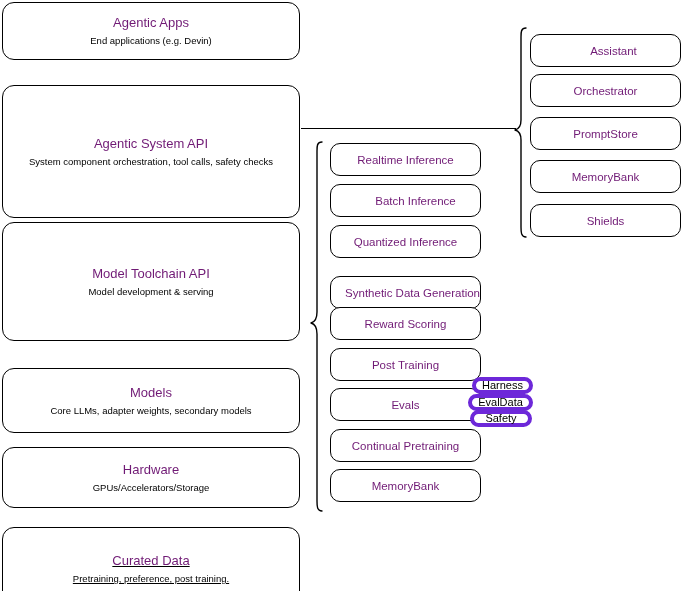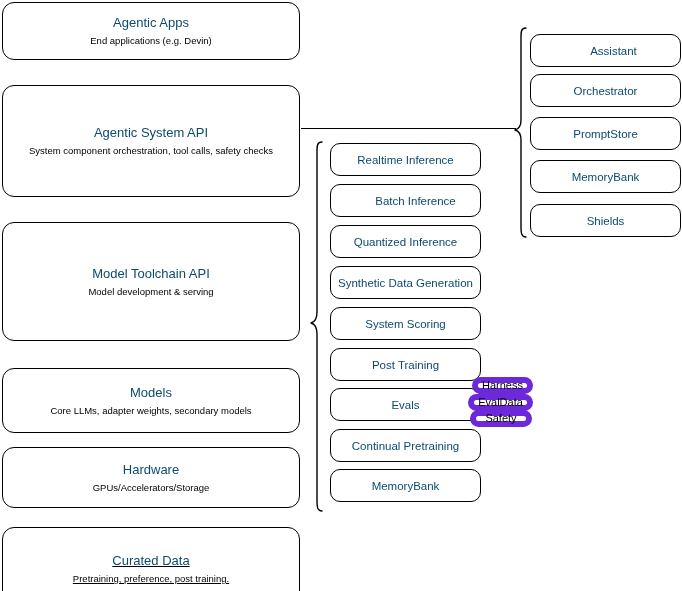--- a/index.html
+++ b/index.html
@@ -32,21 +32,21 @@
     background: #ffffff;
     display: flex;
     flex-direction: column;
     align-items: center;
     justify-content: center;
     text-align: center;
   }
   .node .title {
     font-size: 13px;
     line-height: 16px;
-    color: #0c4a6e;
+    color: #701a75;
     white-space: nowrap;
   }
   .node .subtitle {
     font-size: 9.5px;
     line-height: 13px;
     color: #000000;
     margin-top: 3px;
     white-space: nowrap;
   }
 
@@ -71,21 +71,21 @@
     width: 151px;
     height: 33px;
     border-radius: 10px;
   }
   .rgt .title { font-size: 11.5px; line-height: 14px; }
 
   
   .pill {
     position: absolute;
     box-sizing: border-box;
-    border: 6px solid #6d28d9;
+    border: 4px solid #6d28d9;
     border-radius: 999px;
     background: #ffffff;
     height: 17px;
     display: flex;
     align-items: center;
     justify-content: center;
     font-size: 11px;
     line-height: 13px;
     white-space: nowrap;
     z-index: 5;
@@ -107,21 +107,21 @@
 </head>
 <body>
 
 <div class="canvas">
 
   <div class="node layer" style="top:2px;height:58px;">
     <div class="title">Agentic Apps</div>
     <div class="subtitle">End applications (e.g. Devin)</div>
   </div>
 
-  <div class="node layer" style="top:85px;height:112px;">
+  <div class="node layer" style="top:85px;height:133px;">
     <div class="title">Agentic System API</div>
     <div class="subtitle">System component orchestration, tool calls, safety checks</div>
   </div>
 
   <div class="node layer" style="top:222px;height:119px;">
     <div class="title">Model Toolchain API</div>
     <div class="subtitle">Model development &amp; serving</div>
   </div>
 
   <div class="node layer" style="top:368px;height:65px;">
@@ -158,26 +158,26 @@
   </div>
 
   <div class="node mid" style="top:184px;padding-left:20px;">
     <div class="title">Batch Inference</div>
   </div>
 
   <div class="node mid" style="top:225px;">
     <div class="title">Quantized Inference</div>
   </div>
 
-  <div class="node mid" style="top:266px;">
+  <div class="node mid" style="top:276px;align-items:flex-end;">
     <div class="title">Synthetic Data Generation</div>
   </div>
 
   <div class="node mid" style="top:307px;">
-    <div class="title">System Scoring</div>
+    <div class="title">Reward Scoring</div>
   </div>
 
   <div class="node mid" style="top:348px;">
     <div class="title">Post Training</div>
   </div>
 
   <div class="node mid" style="top:388px;">
     <div class="title">Evals</div>
   </div>
 

